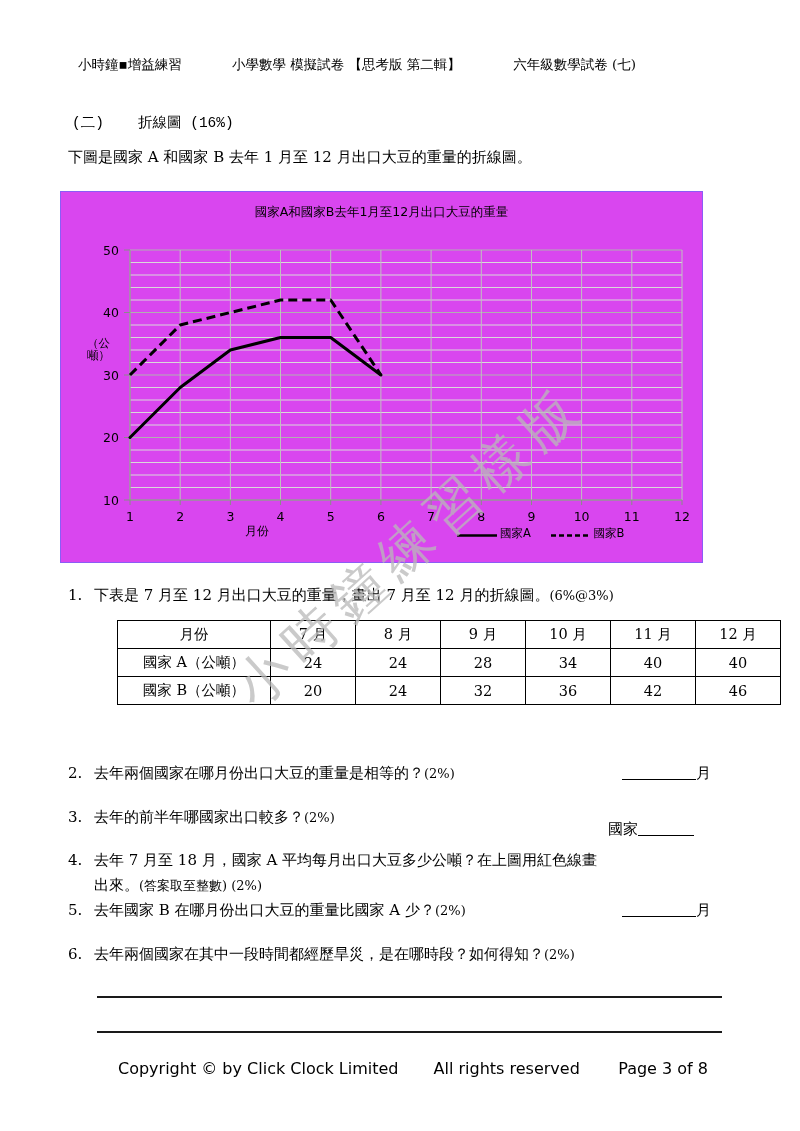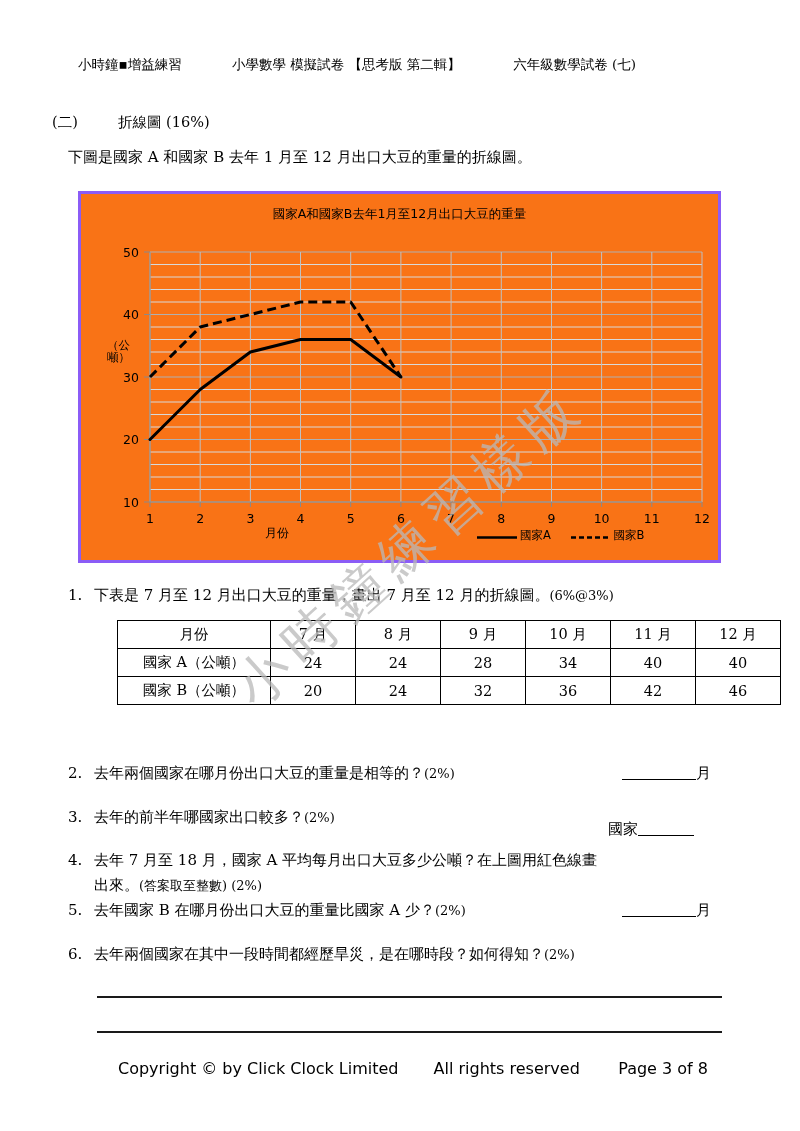--- a/index.html
+++ b/index.html
@@ -60,44 +60,45 @@
     line-height: 1.4;
     white-space: nowrap;
   }
   .doc-header .h-left   { display:inline-block; }
   .doc-header .h-mid    { display:inline-block; margin-left: 46px; }
   .doc-header .h-right  { display:inline-block; margin-left: 48px; }
 
   
   .sec-title {
     position: absolute;
-    left: 52px;
+    left: 72px;
     top: 113px;
     font-size: 14.5px;
     white-space: nowrap;
+    font-family: Liberation Mono, monospace;
   }
   .sec-title .sec-no { display:inline-block; width: 66px; }
 
   .intro {
     position: absolute;
     left: 68px;
     top: 148px;
     font-size: 15px;
     white-space: nowrap;
   }
 
   
   .chart-box {
     position: absolute;
-    left: 78px;
+    left: 60px;
     top: 191px;
     width: 643px;
     height: 372px;
-    border: 3px solid #8b5cf6;
-    background: #f97316;
+    border: 1px solid #8b5cf6;
+    background: #d946ef;
     box-sizing: border-box;
     z-index: 2;
   }
   .chart-title {
     position: absolute;
     left: 0; top: 12px;
     width: 100%;
     text-align: center;
     font-family: "DejaVu Sans", "Liberation Sans", sans-serif;
     font-size: 12.5px;

